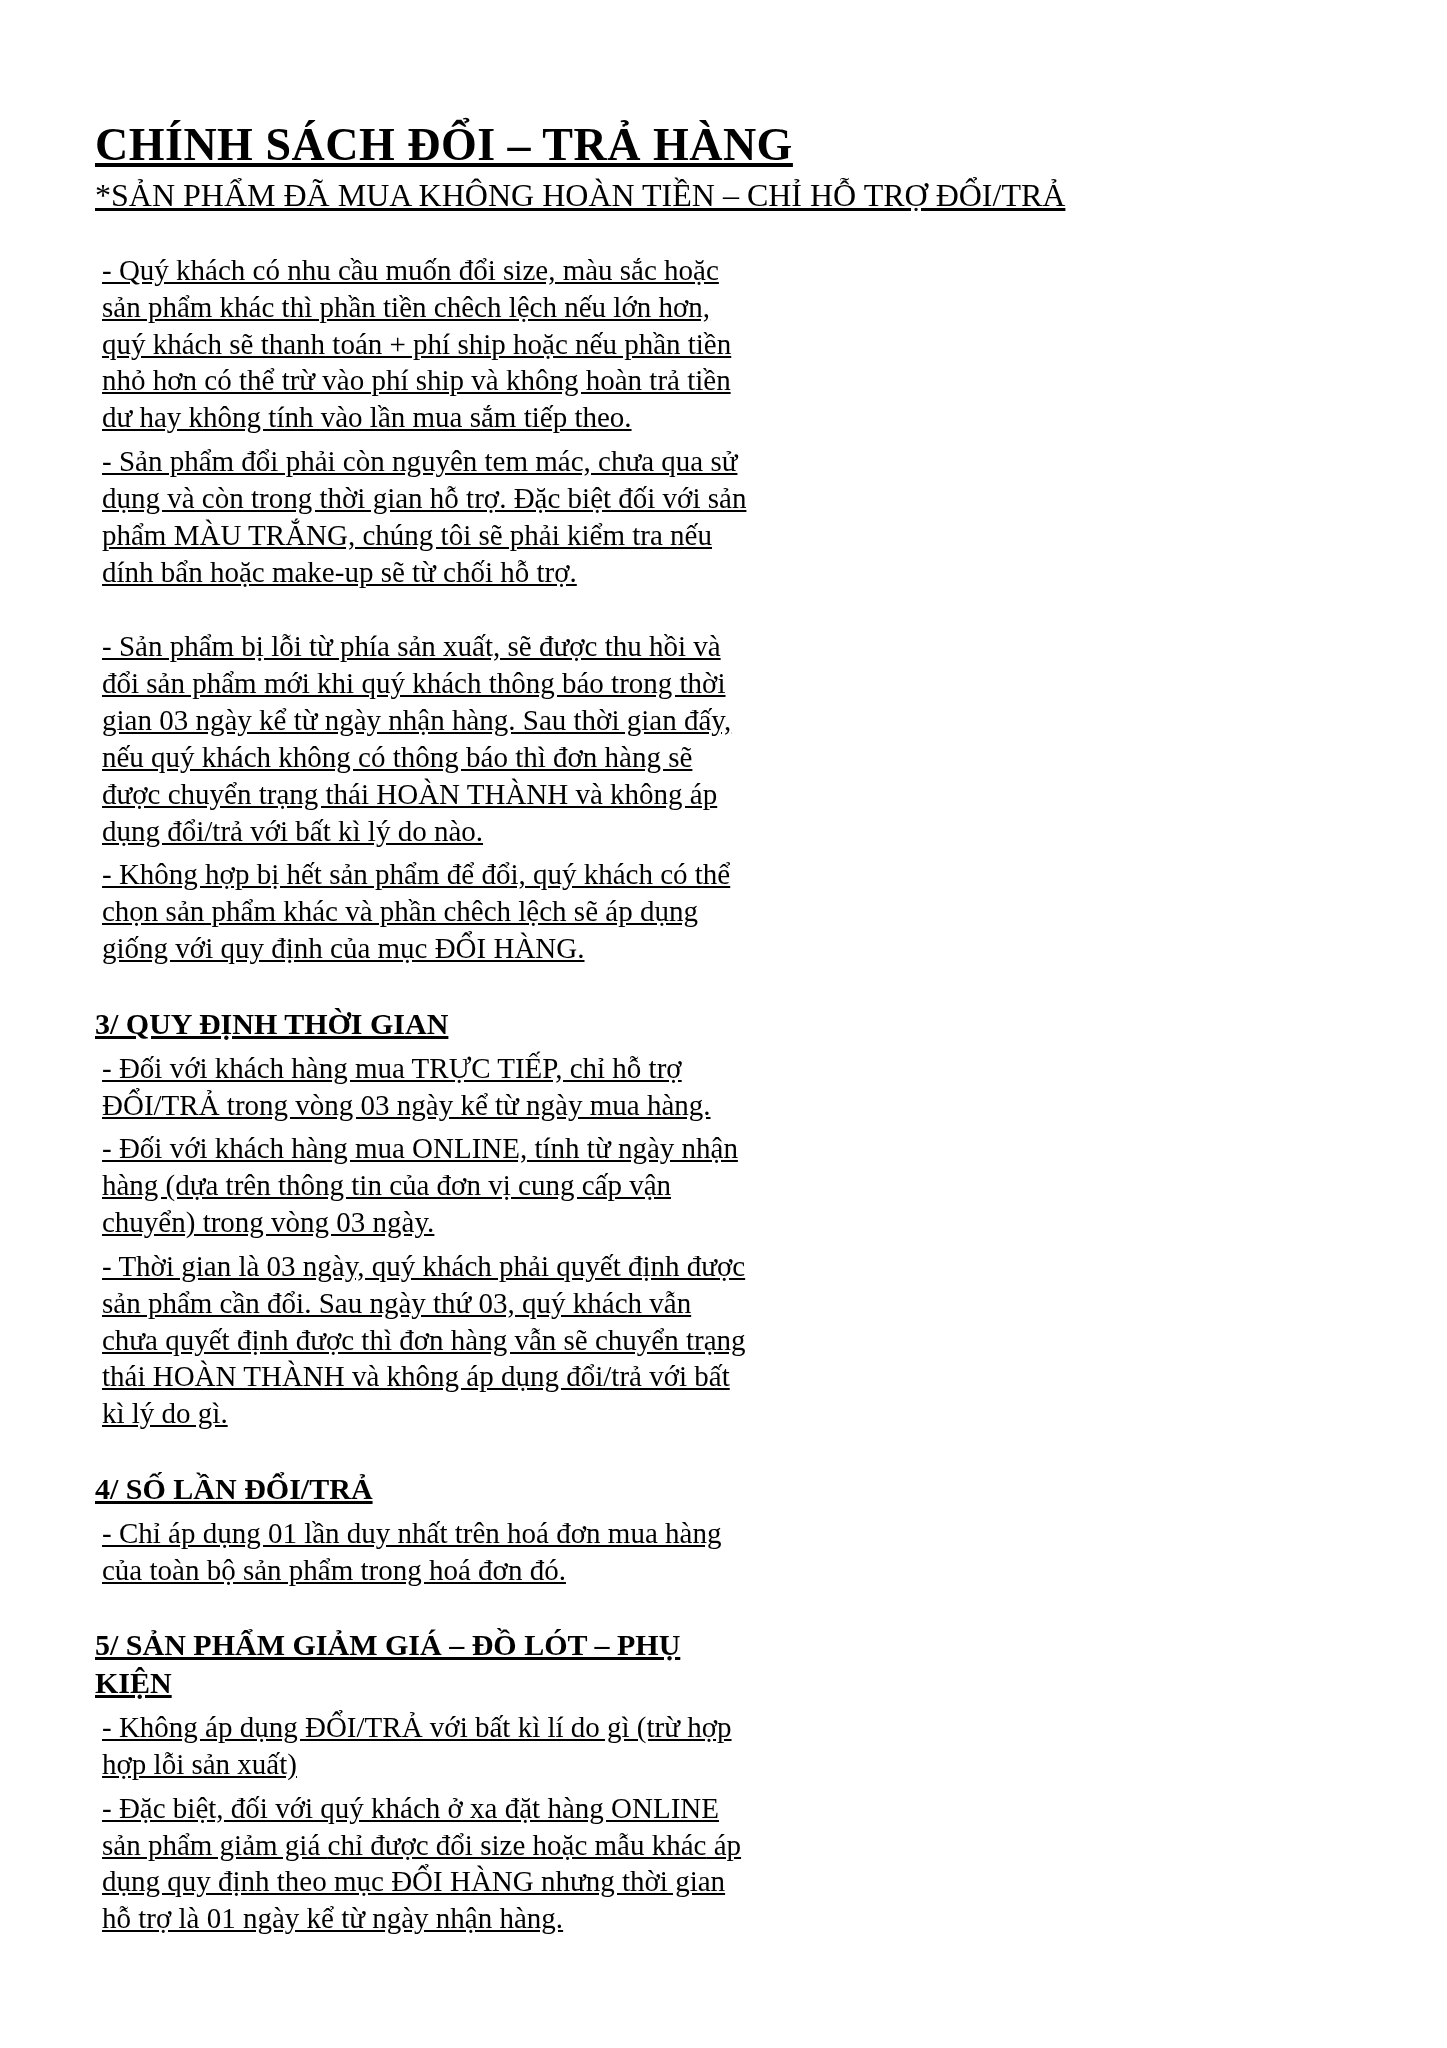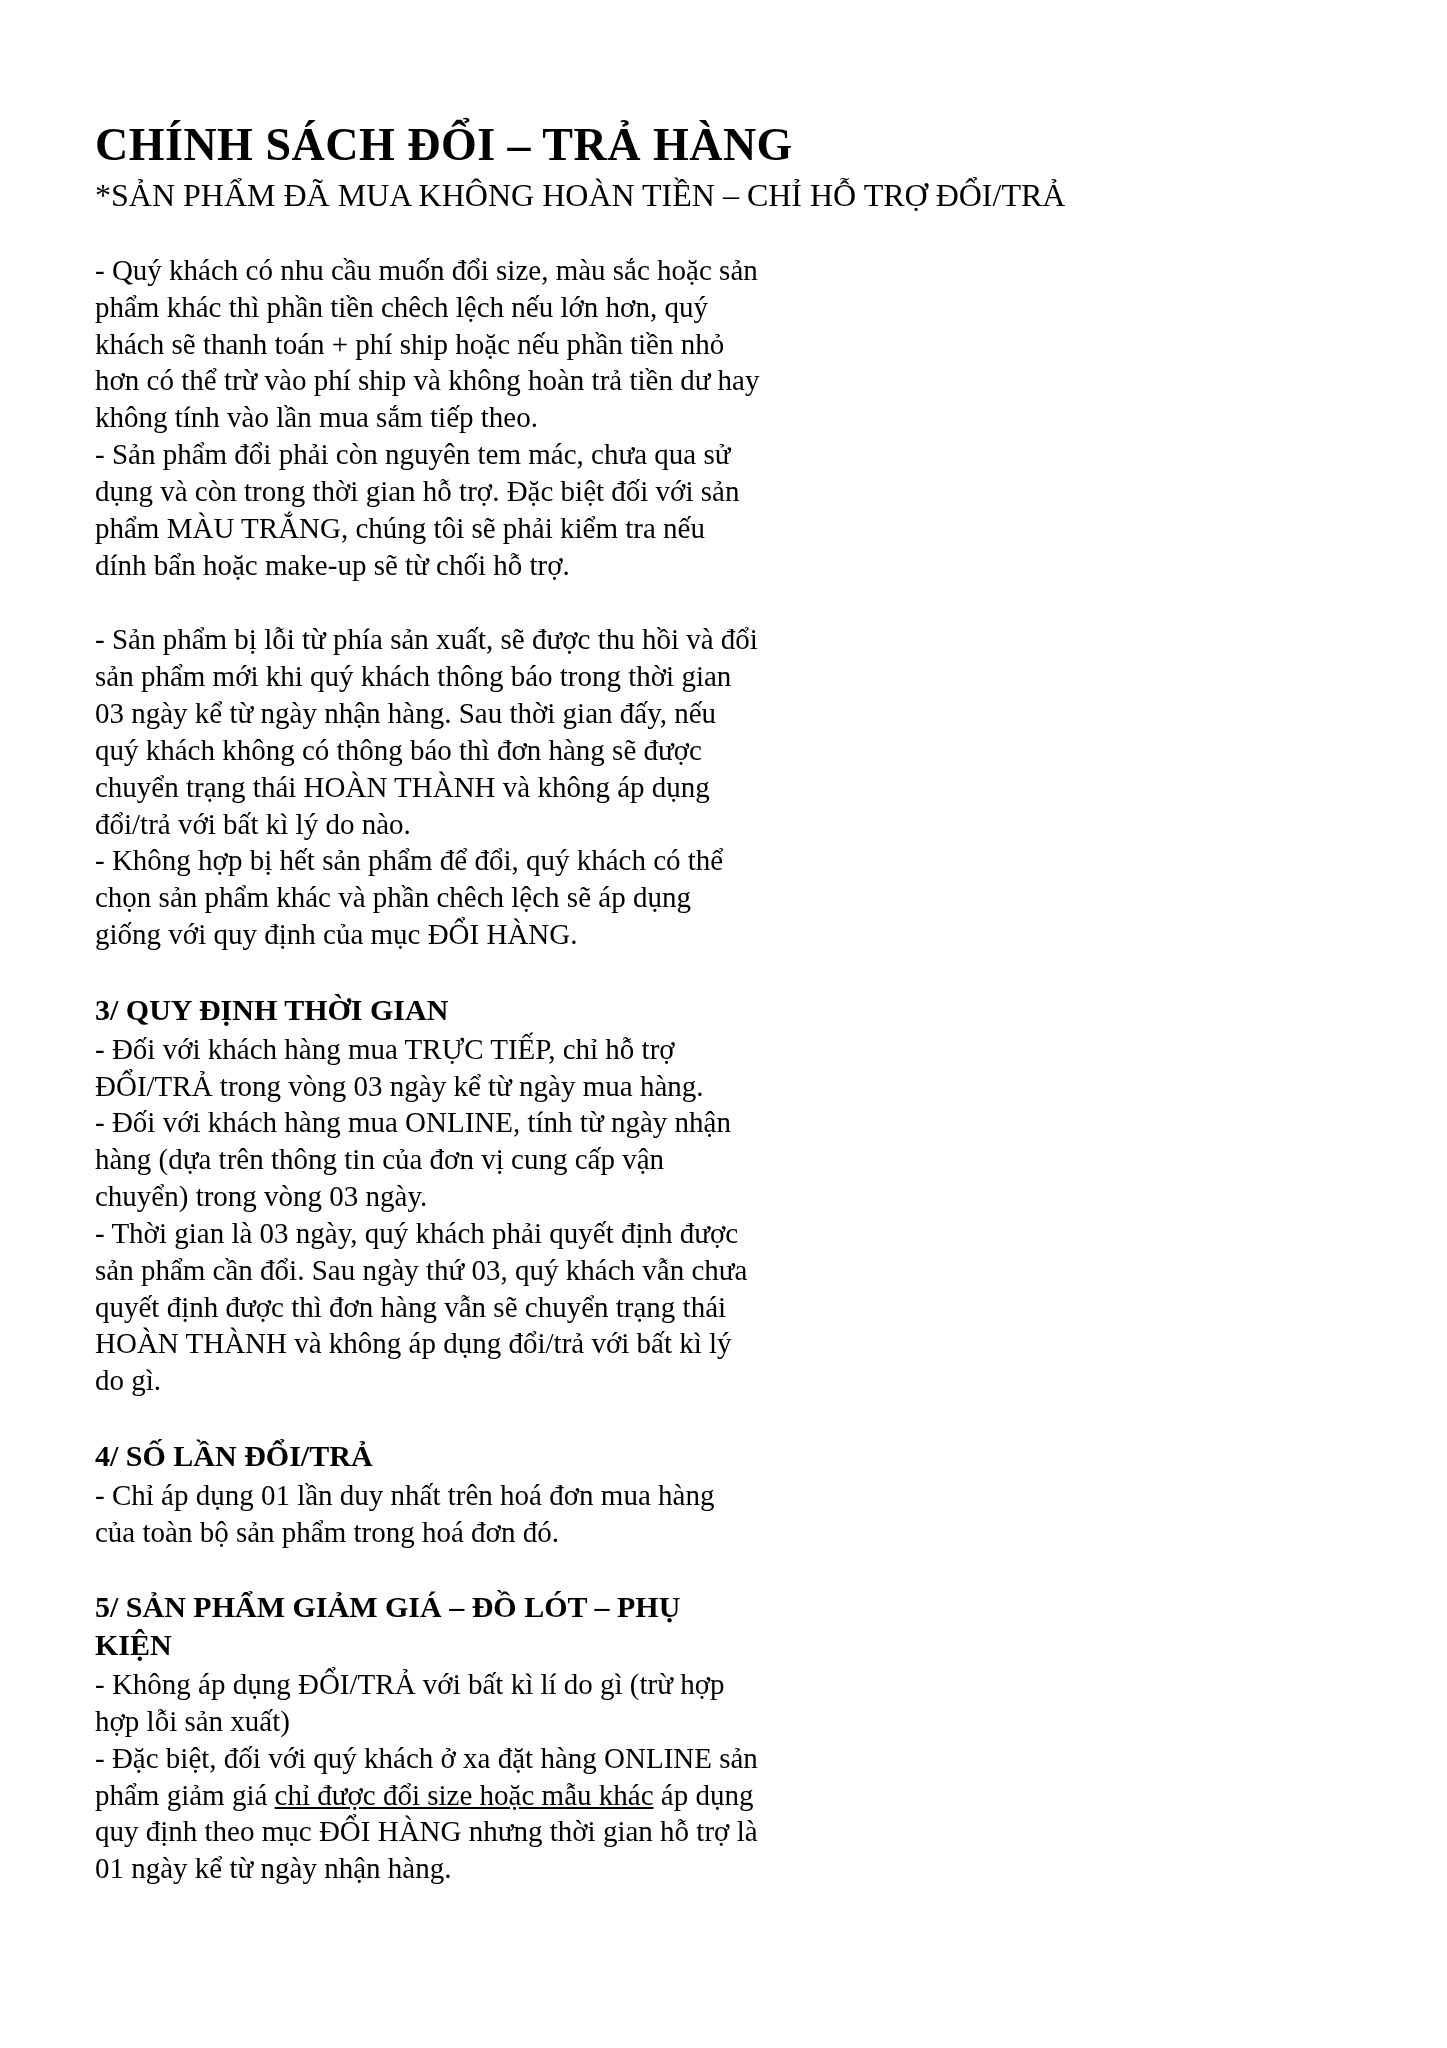--- a/index.html
+++ b/index.html
@@ -9,20 +9,21 @@
   }
   .page {
     position: relative;
     width: 1152px;
     min-height: 2048px;
     box-sizing: border-box;
     background: #ffffff;
     color: #000000;
     font-family: "Liberation Serif", "DejaVu Serif", serif;
     padding: 118px 392px 72px 95px;
+    text-decoration: underline;
   }
   .doc-title {
     font-size: 46px;
     font-weight: bold;
     text-align: center;
     margin: 0;
     letter-spacing: 0.5px;
     white-space: nowrap;
   }
   .doc-subtitle {
@@ -36,21 +37,21 @@
   }
   .section-heading {
     font-size: 30px;
     font-weight: bold;
     margin: 0 0 2px 0;
     line-height: 1.26;
   }
   .para {
     font-size: 29px;
     line-height: 1.27;
-    margin: 0;
+    margin: 7px;
     text-align: left;
   }
   .underline {
     text-decoration: underline;
   }
 </style>
 </head>
 <body>
 
 <div class="page">

